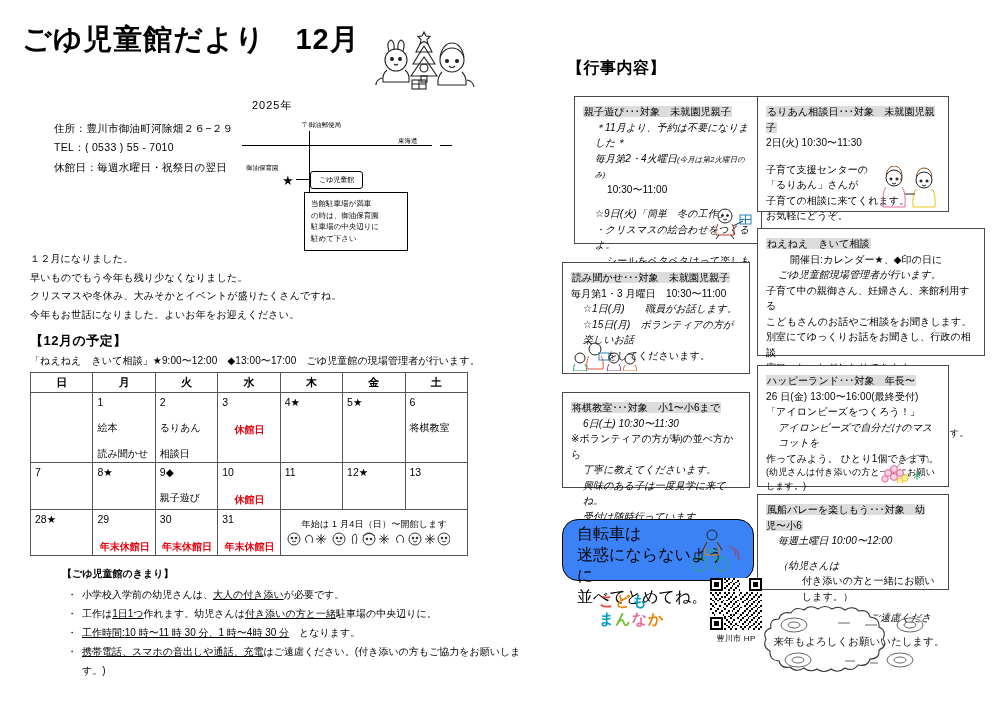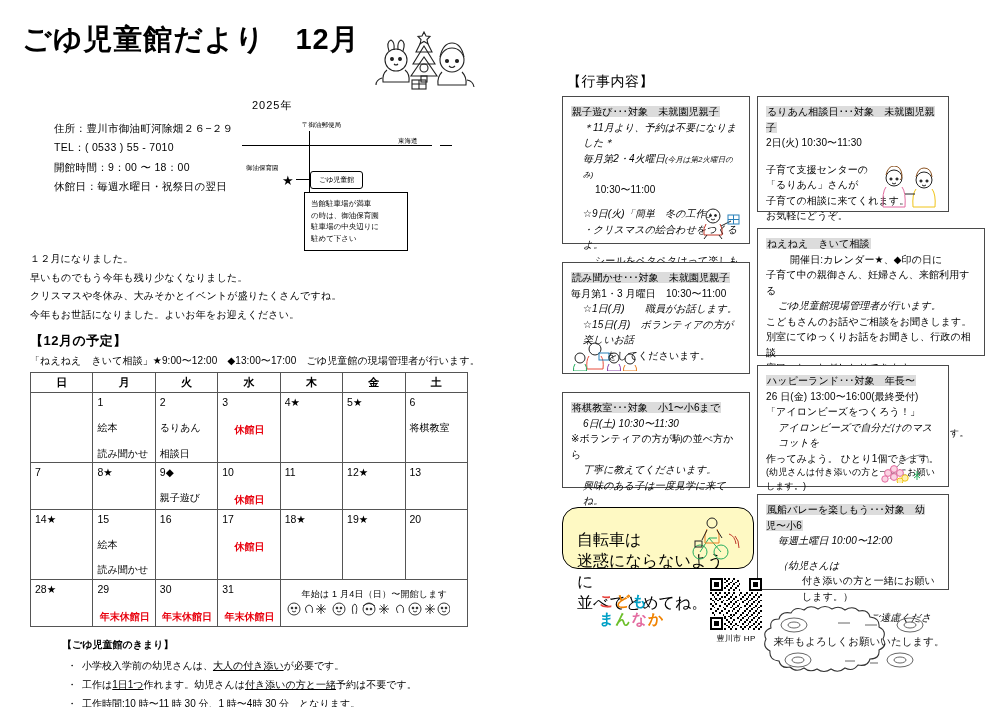--- a/index.html
+++ b/index.html
@@ -85,40 +85,40 @@
 
   
   .rules { margin: 11px 0 0 40px; }
   .rules-head { font-size: 10px; font-weight: 700; margin-bottom: 4px; }
   .rule { font-size: 10px; line-height: 1.9; display: flex; }
   .rule .bullet { width: 20px; flex: 0 0 20px; text-align: center; }
   .u { text-decoration: underline; }
 
   
   .events-head {
-    position: absolute; left: 567px; top: 73px;
-    font-size: 14px; font-weight: 400; letter-spacing: .5px;
+    position: absolute; left: 567px; top: 58px;
+    font-size: 16px; font-weight: 700; letter-spacing: .5px;
   }
 
   .box {
     position: absolute; border: 1.1px solid #4a4a4a; background: #fff;
     padding: 7px 8px;
   }
   .box .bt {
     font-size: 10px; line-height: 1.55; letter-spacing: .1px;
   }
   .bt.hl { background: #dcdcdc; display: inline; padding: 0 1px; }
   .i1 { padding-left: 12px; font-style: italic; }
   .i2 { padding-left: 24px; }
   .i3 { padding-left: 36px; }
   .small { font-size: 7.5px; }
 
   .rounded-box {
     position: absolute; border: 1.3px solid #000; border-radius: 16px;
-    background: #fef9c3; padding: 22px 14px;
+    background: #3b82f6; padding: 4px 14px; margin-top: 12px;
   }
 
   .wavy-box {
     position: absolute; width: 198px; height: 72px;
   }
 
   
   .logo { position: absolute; left: 599px; top: 592px; }
   .logo .l1 { font-size: 15px; font-weight: 700; letter-spacing: 1px; }
   .logo .l2 { font-size: 15px; font-weight: 700; letter-spacing: 1px; margin-top: -1px; }
@@ -176,21 +176,20 @@
         </svg>
       </div>
     </div>
 
     <div class="year-line">2025年</div>
 
     <div class="info-map-wrap">
       <div class="info-block">
         <div class="info-line">住所：豊川市御油町河除畑２６−２９</div>
         <div class="info-line">TEL：( 0533 ) 55 - 7010</div>
-        <div class="info-line">開館時間：9：00 〜 18：00</div>
         <div class="info-line">休館日：毎週水曜日・祝祭日の翌日</div>
       </div>
 
       <div class="map-block">
         <div class="map-label" style="left:28px; top:2px;">〒御油郵便局</div>
         <div class="map-hline" style="left:-32px; top:26px; width:190px; height:1.3px;"></div>
         <div class="map-hline" style="left:166px; top:26px; width:12px; height:1.3px;"></div>
         <div class="map-label" style="left:124px; top:18px;">東海道</div>
         <div class="map-vline" style="left:35px; top:12px; width:1.3px; height:62px;"></div>
         <div class="map-label" style="left:-28px; top:45px;">御油保育園</div>
@@ -272,46 +271,20 @@
               <span class="ev closed">休館日</span>
             </td>
             <td>
               <span class="daynum">11</span>
             </td>
             <td>
               <span class="daynum">12★</span>
             </td>
             <td>
               <span class="daynum">13</span>
-            </td>
-          </tr>
-          <tr>
-            <td>
-              <span class="daynum">14★</span>
-            </td>
-            <td>
-              <span class="daynum">15</span>
-              <span class="ev">絵本</span>
-              <span class="ev">読み聞かせ</span>
-            </td>
-            <td>
-              <span class="daynum">16</span>
-            </td>
-            <td>
-              <span class="daynum">17</span>
-              <span class="ev closed">休館日</span>
-            </td>
-            <td>
-              <span class="daynum">18★</span>
-            </td>
-            <td>
-              <span class="daynum">19★</span>
-            </td>
-            <td>
-              <span class="daynum">20</span>
             </td>
           </tr>
           <tr>
             <td>
               <span class="daynum">28★</span>
             </td>
             <td>
               <span class="daynum">29</span>
               <span class="ev closed">年末休館日</span>
             </td>
@@ -364,37 +337,37 @@
 
     <div class="rules">
       <div class="rules-head">【ごゆ児童館のきまり】</div>
       <div id="rules-list">
           <div class="rule">
             <span class="bullet">・</span>
             <span><span>小学校入学前の幼児さんは、</span><span class="u">大人の付き添い</span><span>が必要です。</span></span>
           </div>
           <div class="rule">
             <span class="bullet">・</span>
-            <span><span>工作は</span><span class="u">1日1つ</span><span>作れます。幼児さんは</span><span class="u">付き添いの方と一緒</span><span>予約は不要です。</span></span>
+            <span><span>工作は</span><span class="u">1日1つ</span><span>作れます。幼児さんは</span><span class="u">付き添いの方と一緒</span><span>駐車場の中央辺りに。</span></span>
           </div>
           <div class="rule">
             <span class="bullet">・</span>
             <span><span class="u">工作時間:</span><span class="u">10 時〜11 時 30 分、1 時〜4時 30 分</span><span>　となります。</span></span>
           </div>
           <div class="rule">
             <span class="bullet">・</span>
             <span><span class="u">携帯電話、スマホの</span><span class="u">音出しや通話、充電</span><span>はご遠慮ください。(付き添いの方もご協力をお願いします。)</span></span>
           </div>
         </div>
     </div>
   </div>
 
   <div class="events-head">【行事内容】</div>
 
-  <div class="box" style="left:562px; top:96px; width:188px; height:148px;">
+  <div class="box" style="left:574px; top:96px; width:188px; height:148px;">
     <div class="bt"><span class="bt hl">親子遊び･･･対象　未就園児親子</span></div>
     <div class="bt i1">＊11月より、予約は不要になりました＊</div>
     <div class="bt i1"><span>毎月第2・4火曜日</span><span class="small">(今月は第2火曜日のみ)</span></div>
     <div class="bt i2">10:30〜11:00</div>
     <div class="bt" style="height:9px"></div>
     <div class="bt i1">☆9日(火)「簡単　冬の工作」</div>
     <div class="bt i1">・クリスマスの絵合わせをつくるよ。</div>
     <div class="bt i2">シールをペタペタはって楽しもう！</div>
     <div style="position:absolute; right:6px; bottom:4px;">
       <svg width="46" height="34" viewBox="0 0 46 34">
@@ -490,22 +463,22 @@
           <path d="M38 23 q-4 5 -3 18 l22 0 q1-13 -3-18" stroke="#f0c419"></path>
           <path d="M27 28 l10 0"></path>
         </g>
       </svg>
     </div>
   </div>
 
   <div class="box" style="left:757px; top:228px; width:228px; height:128px;">
     <div class="bt"><span class="bt hl">ねえねえ　きいて相談</span></div>
     <div class="bt i2">開催日:カレンダー★、◆印の日に</div>
+    <div class="bt i1">ごゆ児童館現場管理者が行います。</div>
     <div class="bt">子育て中の親御さん、妊婦さん、来館利用する</div>
-    <div class="bt i1">ごゆ児童館現場管理者が行います。</div>
     <div class="bt">こどもさんのお話やご相談をお聞きします。</div>
     <div class="bt">別室にてゆっくりお話をお聞きし、行政の相談</div>
     <div class="bt">窓口へおつなぎしたりできます。</div>
     <div class="bt">相談は登録制となります。</div>
     <div class="bt">（都合により、変更になる場合もあります。）</div>
     <div class="bt" style="height:5px"></div>
     <div class="bt" style="font-size:9px">＊相談は豊川市すべての児童館で行っています。</div>
   </div>
 
   <div class="box" style="left:757px; top:365px; width:192px; height:122px;">

